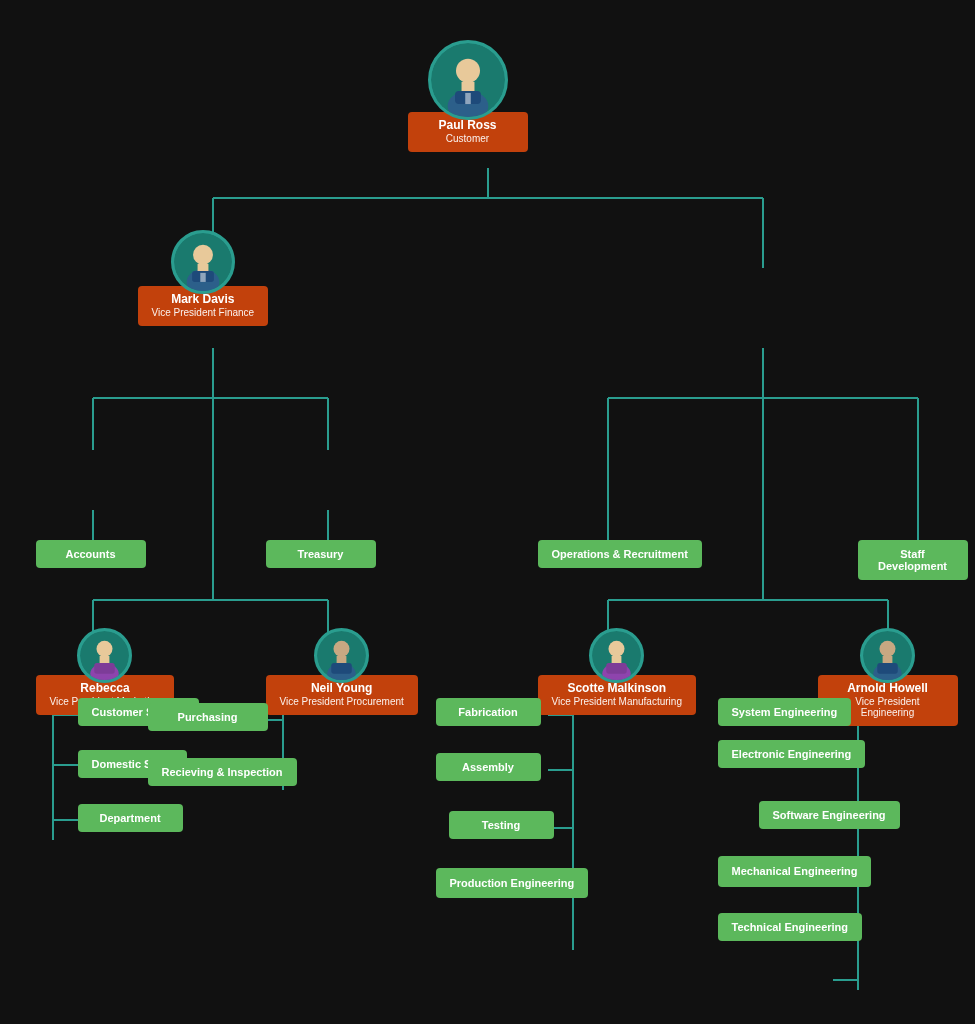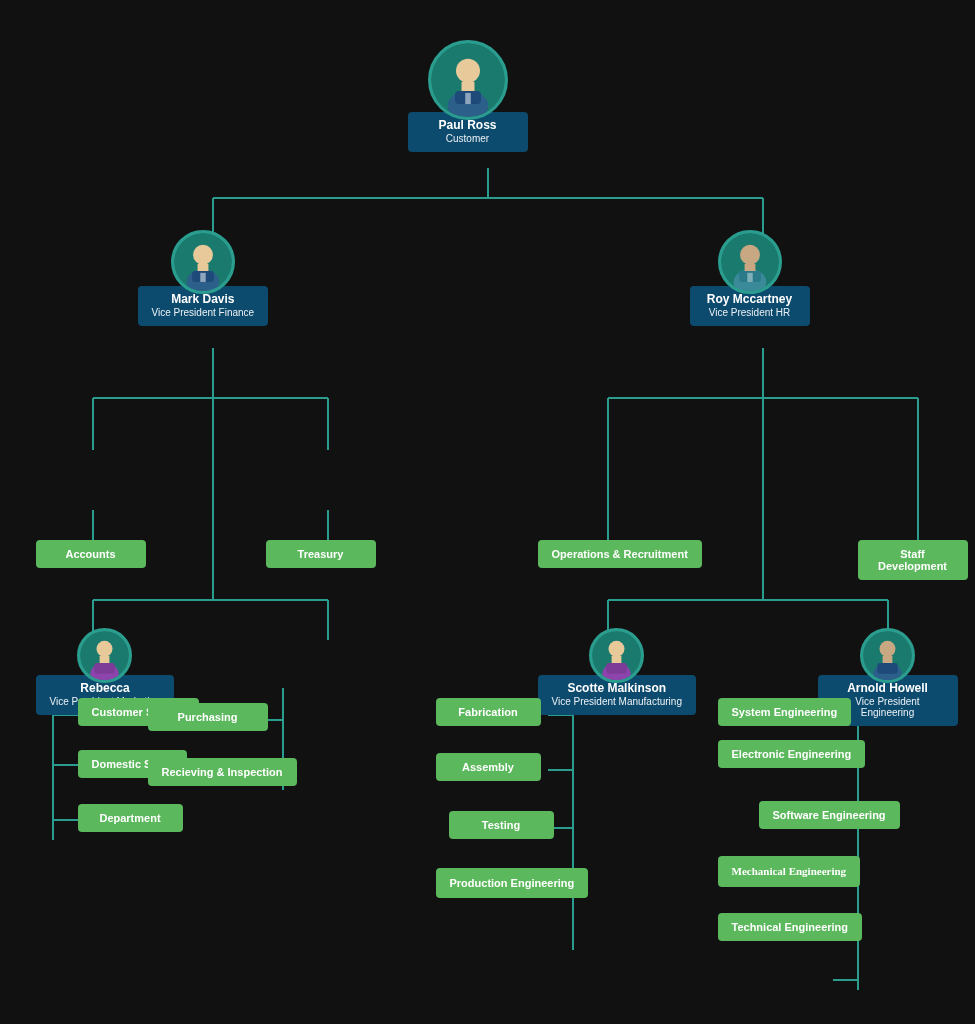--- a/index.html
+++ b/index.html
@@ -54,21 +54,21 @@
 
     .abs-node {
       position: absolute;
       display: flex;
       flex-direction: column;
       align-items: center;
     }
 
     
     .teal-box {
-      background: #0c4a6e;
+      background: #c2410c;
       color: white;
       padding: 6px 14px 8px;
       border-radius: 4px;
       text-align: center;
       min-width: 120px;
     }
     .teal-box .bname {
       font-weight: 700;
       font-size: 12px;
     }
@@ -185,36 +185,20 @@
         <rect x="20" y="42" width="24" height="12" rx="3" fill="#1e4a7a"></rect>
         <rect x="29" y="44" width="6" height="10" fill="#fff" opacity="0.5"></rect>
       </svg>
     </div>
     <div class="teal-box">
       <div class="bname">Mark Davis</div>
       <div class="btitle">Vice President Finance</div>
     </div>
   </div>
 
-  <div class="abs-node" style="left:672px; top:210px;">
-    <div class="avatar">
-      <svg viewBox="0 0 64 64" xmlns="http://www.w3.org/2000/svg">
-        <circle cx="32" cy="32" r="32" fill="#1a7a6e"></circle>
-        <circle cx="32" cy="24" r="11" fill="#c8a882"></circle>
-        <ellipse cx="32" cy="54" rx="18" ry="14" fill="#3a8a9a"></ellipse>
-        <rect x="26" y="34" width="12" height="14" fill="#c8a882"></rect>
-        <rect x="20" y="42" width="24" height="12" rx="3" fill="#2a7a8a"></rect>
-        <rect x="29" y="44" width="6" height="10" fill="#fff" opacity="0.4"></rect>
-      </svg>
-    </div>
-    <div class="teal-box">
-      <div class="bname">Roy Mccartney</div>
-      <div class="btitle">Vice President HR</div>
-    </div>
-  </div>
 
   <div style="position:absolute; left:18px; top:520px;">
     <div class="green-box">Accounts</div>
   </div>
 
   <div style="position:absolute; left:248px; top:520px;border-radius:10px;">
     <div class="green-box">Treasury</div>
   </div>
 
   <div style="position:absolute; left:520px; top:520px;">
@@ -234,20 +218,35 @@
         <rect x="22" y="28" width="11" height="12" fill="#e8c99a"></rect>
         <rect x="16" y="36" width="23" height="12" rx="3" fill="#7d3c98"></rect>
       </svg>
     </div>
     <div class="teal-box" style="min-width:130px;">
       <div class="bname">Rebecca</div>
       <div class="btitle">Vice President Marketing</div>
     </div>
   </div>
 
+  <div class="abs-node" style="left:248px; top:608px;">
+    <div class="avatar small">
+      <svg viewBox="0 0 55 55" xmlns="http://www.w3.org/2000/svg">
+        <circle cx="27.5" cy="27.5" r="27.5" fill="#1a7a6e"></circle>
+        <circle cx="27.5" cy="20" r="9" fill="#c8a882"></circle>
+        <ellipse cx="27.5" cy="48" rx="16" ry="12" fill="#2c5f8a"></ellipse>
+        <rect x="22" y="28" width="11" height="12" fill="#c8a882"></rect>
+        <rect x="16" y="36" width="23" height="12" rx="3" fill="#1e4a7a"></rect>
+      </svg>
+    </div>
+    <div class="teal-box" style="min-width:140px;">
+      <div class="bname">Neil Young</div>
+      <div class="btitle">Vice President Procurement</div>
+    </div>
+  </div>
 
   <div class="abs-node" style="left:520px; top:608px;">
     <div class="avatar small">
       <svg viewBox="0 0 55 55" xmlns="http://www.w3.org/2000/svg">
         <circle cx="27.5" cy="27.5" r="27.5" fill="#1a7a6e"></circle>
         <circle cx="27.5" cy="20" r="9" fill="#e8c99a"></circle>
         <ellipse cx="27.5" cy="48" rx="16" ry="12" fill="#8e44ad"></ellipse>
         <rect x="22" y="28" width="11" height="12" fill="#e8c99a"></rect>
         <rect x="16" y="36" width="23" height="12" rx="3" fill="#7d3c98"></rect>
       </svg>
@@ -307,19 +306,19 @@
   <div style="position:absolute; left:700px; top:678px;">
     <div class="green-box" style="min-width:120px;">System Engineering</div>
   </div>
   <div style="position:absolute; left:700px; top:720px;border-radius:12px;">
     <div class="green-box" style="min-width:120px;">Electronic Engineering</div>
   </div>
   <div style="position:absolute; left:700px; top:781px;">
     <div class="green-box" style="min-width:120px;margin-left:41px;">Software Engineering</div>
   </div>
   <div style="position:absolute; left:700px; top:836px;">
-    <div class="green-box" style="min-width:120px; line-height:1.4;font-family:Liberation Serif, serif;">Mechanical Engineering</div>
+    <div class="green-box" style="min-width:120px; line-height:1.4;">Mechanical Engineering</div>
   </div>
   <div style="position:absolute; left:700px; top:893px;">
     <div class="green-box" style="min-width:120px;">Technical Engineering</div>
   </div>
 
 </div>
 
 </body></html>

